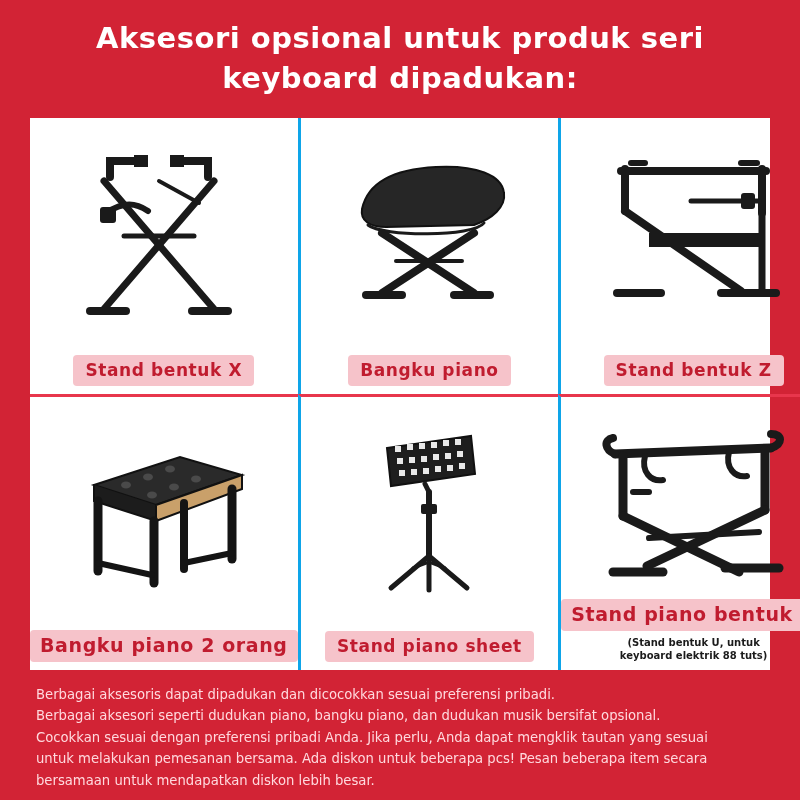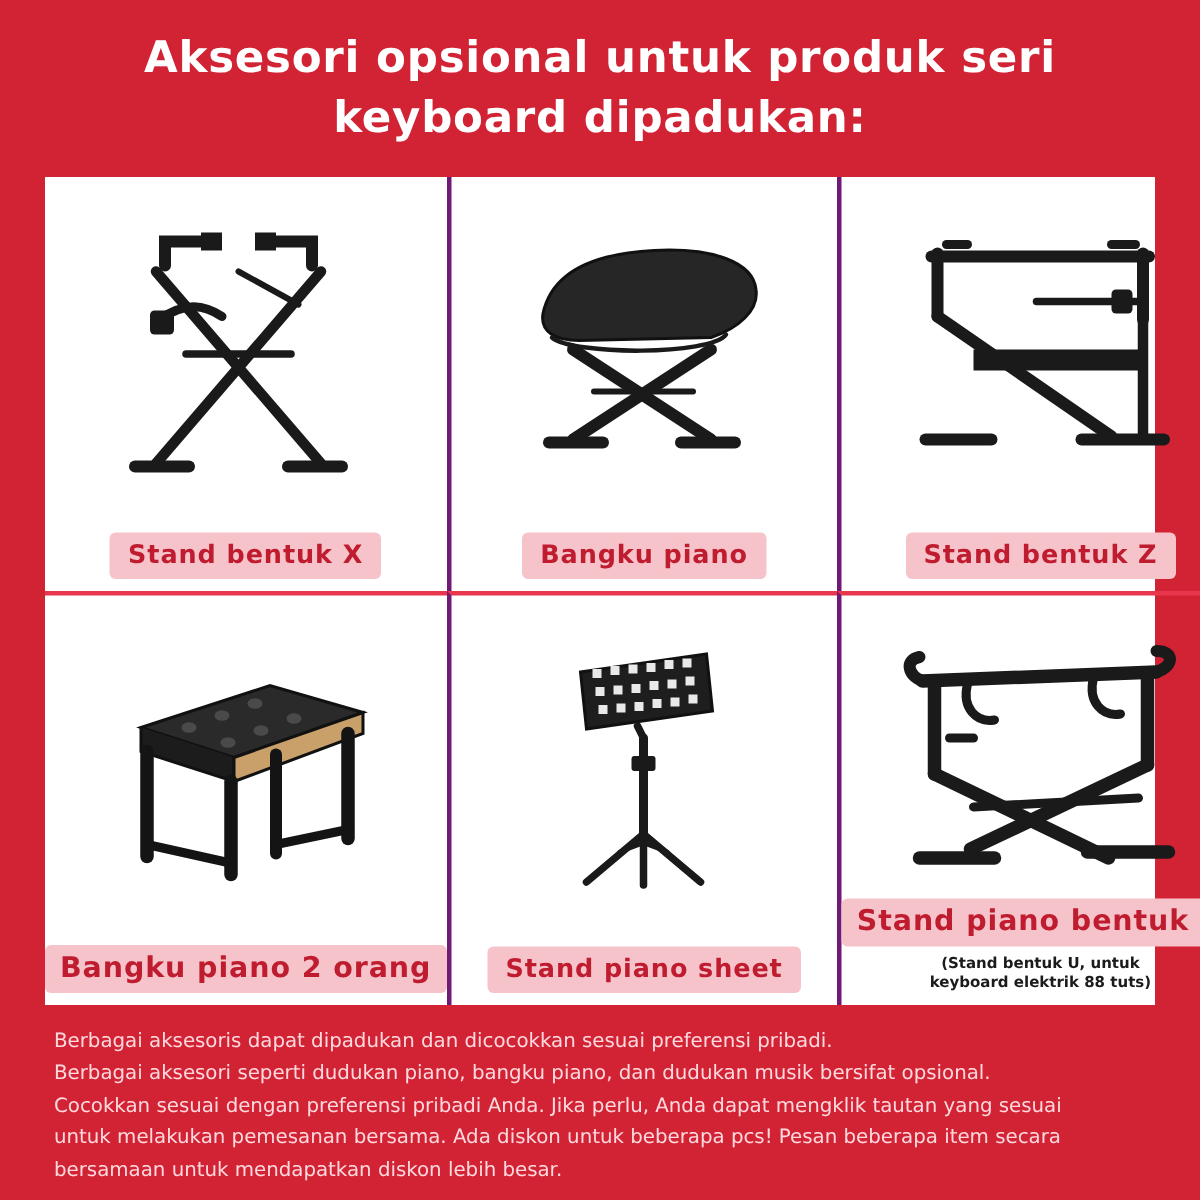--- a/index.html
+++ b/index.html
@@ -52,21 +52,21 @@
   .cell {
     position: relative;
     box-sizing: border-box;
     display: flex;
     flex-direction: column;
     align-items: center;
     justify-content: flex-end;
     padding-bottom: 8px;
   }
   
-  .cell.col2, .cell.col3 { border-left: 3px solid #701a75; }
+  .cell.col2, .cell.col3 { border-left: 3px solid #0ea5e9; }
   .cell.row2 { border-top: 3px solid #e8364c; }
 
   .art {
     position: absolute;
     left: 0;
     right: 0;
     top: 6px;
     bottom: 52px;
     display: flex;
     align-items: center;

